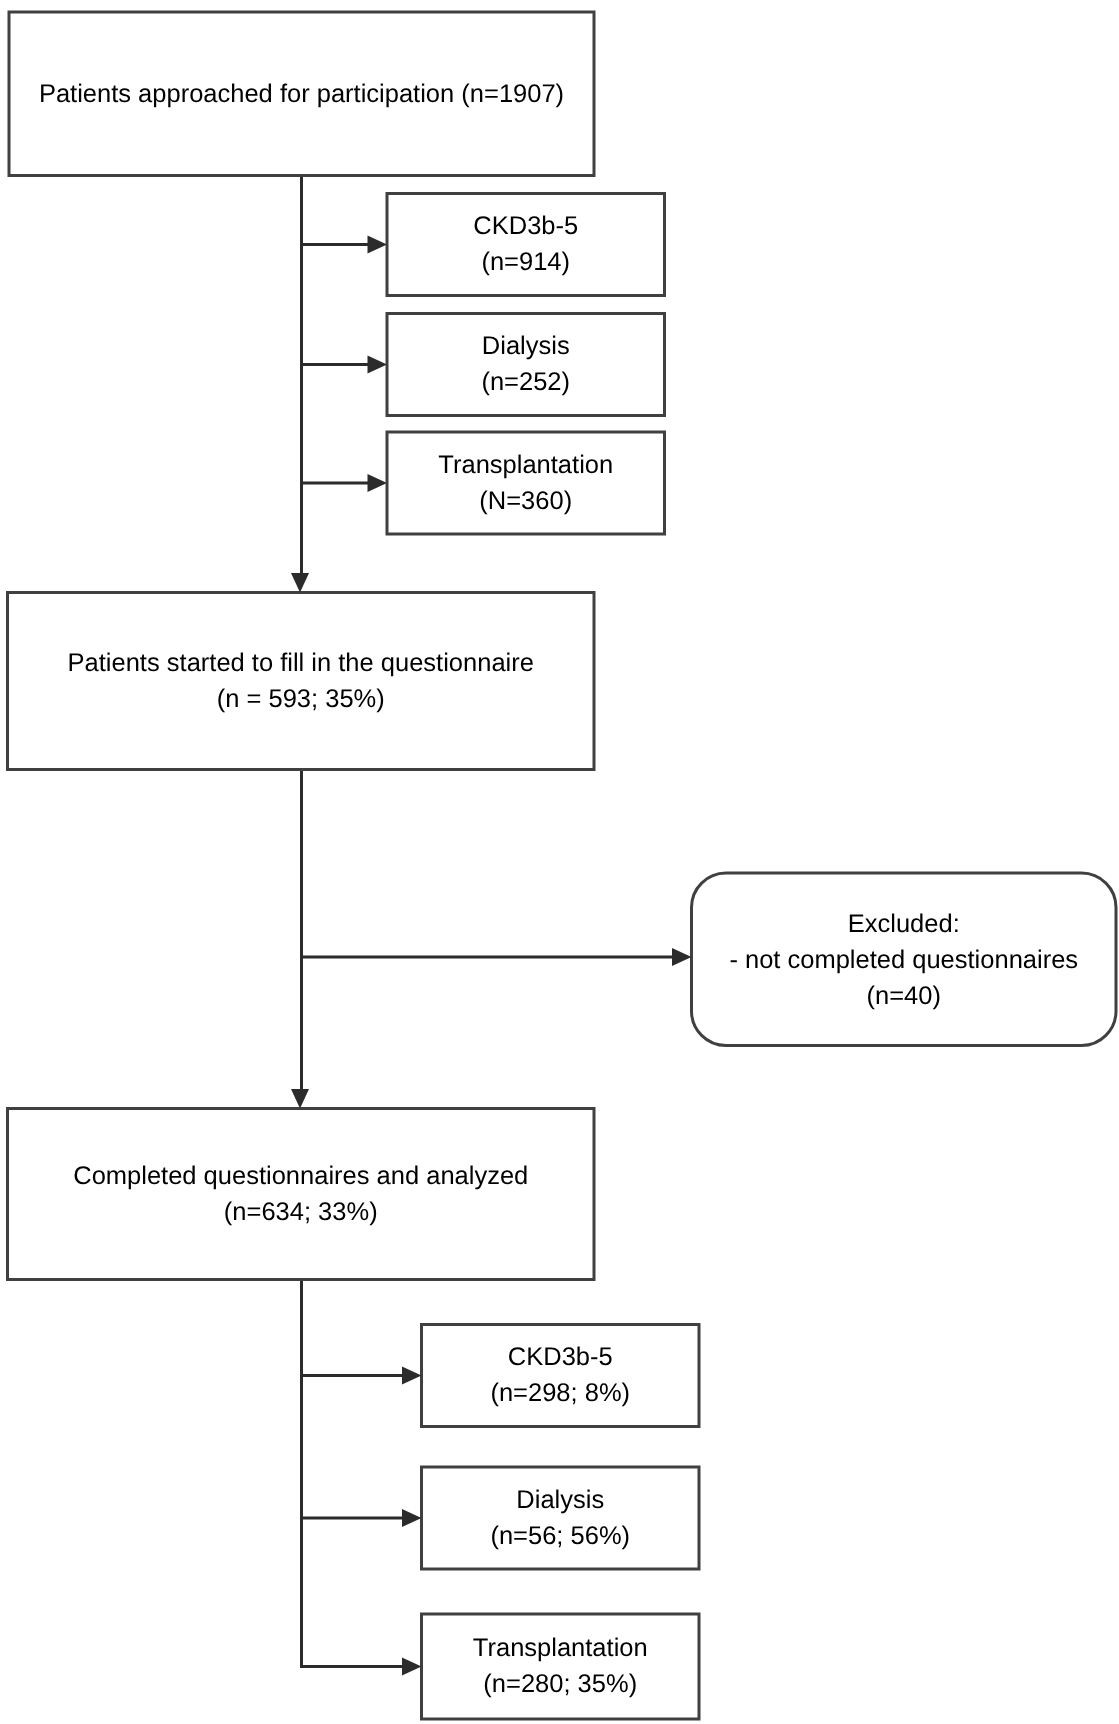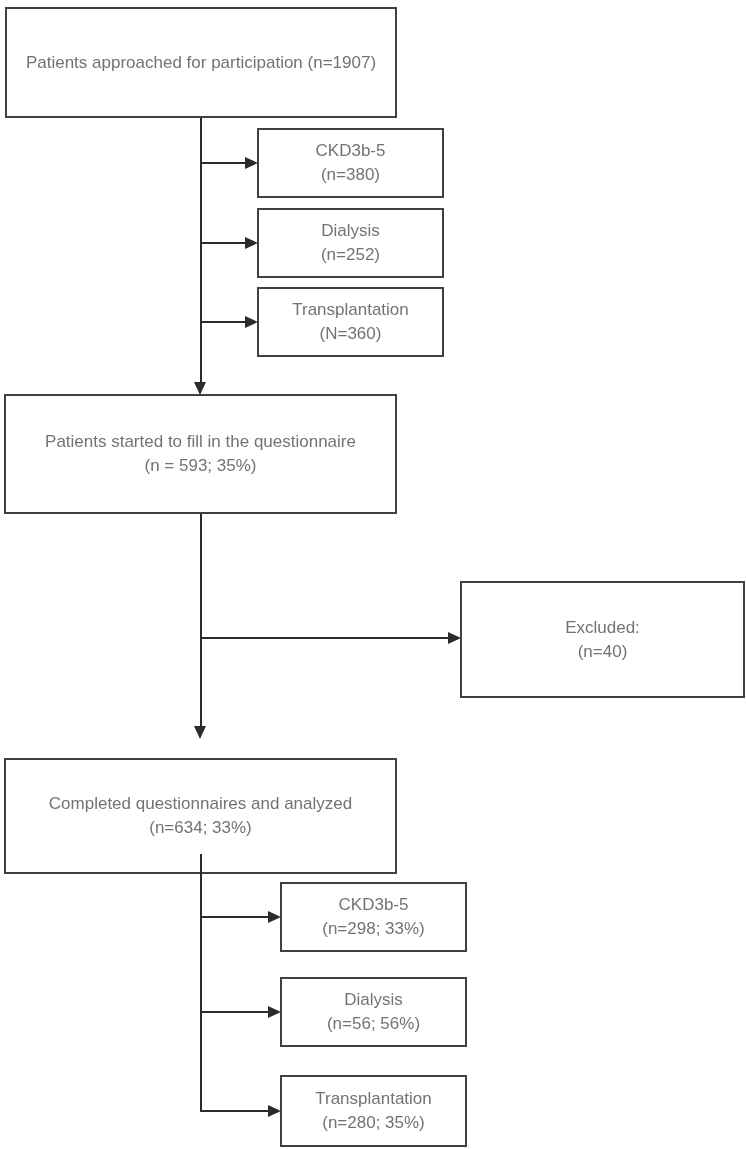--- a/index.html
+++ b/index.html
@@ -18,21 +18,21 @@
   .node {
     position: absolute;
     box-sizing: border-box;
     border: 2px solid #404040;
     background: #ffffff;
     display: flex;
     flex-direction: column;
     align-items: center;
     justify-content: center;
     text-align: center;
-    color: #737373;
+    color: #000000;
     font-size: 17px;
     line-height: 24px;
   }
   .node span { display: block; white-space: nowrap; }
   .vline {
     position: absolute;
     width: 2px;
     background: #2b2b2b;
   }
   .hline {
@@ -59,51 +59,52 @@
 <body>
 
 <div class="canvas">
 
   <div class="node" style="left:5px; top:7px; width:392px; height:111px;">
     <span>Patients approached for participation (n=1907)</span>
   </div>
 
   <div class="node" style="left:257px; top:128px; width:187px; height:70px;">
     <span>CKD3b-5</span>
-    <span>(n=380)</span>
+    <span>(n=914)</span>
   </div>
 
   <div class="node" style="left:257px; top:208px; width:187px; height:70px;">
     <span>Dialysis</span>
     <span>(n=252)</span>
   </div>
 
   <div class="node" style="left:257px; top:287px; width:187px; height:70px;">
     <span>Transplantation</span>
     <span>(N=360)</span>
   </div>
 
   <div class="node" style="left:4px; top:394px; width:393px; height:120px;">
     <span>Patients started to fill in the questionnaire</span>
     <span>(n = 593; 35%)</span>
   </div>
 
-  <div class="node" style="left:460px; top:581px; width:285px; height:117px;">
+  <div class="node" style="left:460px; top:581px; width:285px; height:117px;border-radius:24px;">
     <span>Excluded:</span>
+    <span>- not completed questionnaires</span>
     <span>(n=40)</span>
   </div>
 
-  <div class="node" style="left:4px; top:738px; width:393px; height:116px;margin-top:20px;">
+  <div class="node" style="left:4px; top:738px; width:393px; height:116px;">
     <span>Completed questionnaires and analyzed</span>
     <span>(n=634; 33%)</span>
   </div>
 
   <div class="node" style="left:280px; top:882px; width:187px; height:70px;">
     <span>CKD3b-5</span>
-    <span>(n=298; 33%)</span>
+    <span>(n=298; 8%)</span>
   </div>
 
   <div class="node" style="left:280px; top:977px; width:187px; height:70px;">
     <span>Dialysis</span>
     <span>(n=56; 56%)</span>
   </div>
 
   <div class="node" style="left:280px; top:1075px; width:187px; height:72px;">
     <span>Transplantation</span>
     <span>(n=280; 35%)</span>

